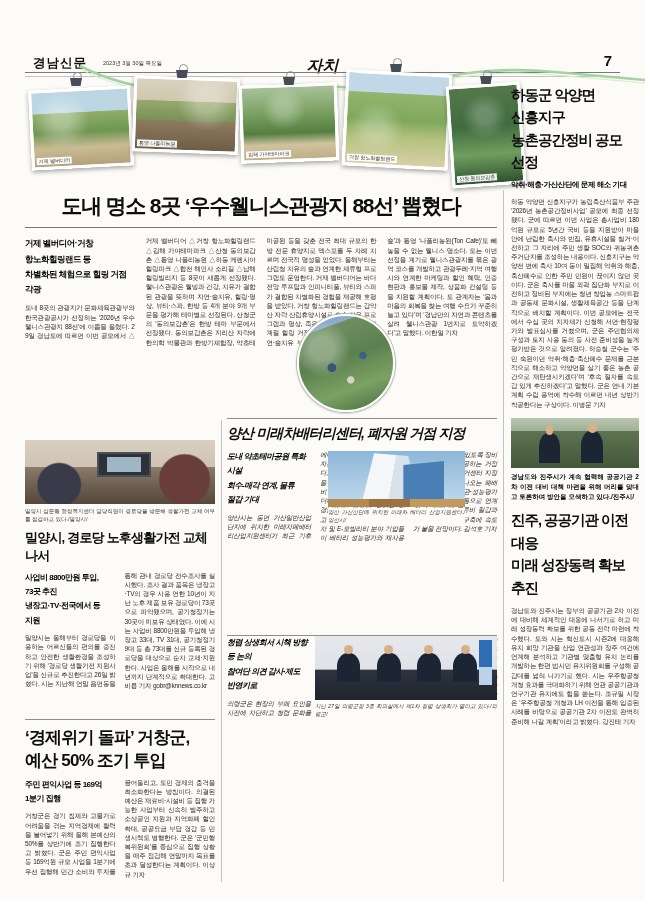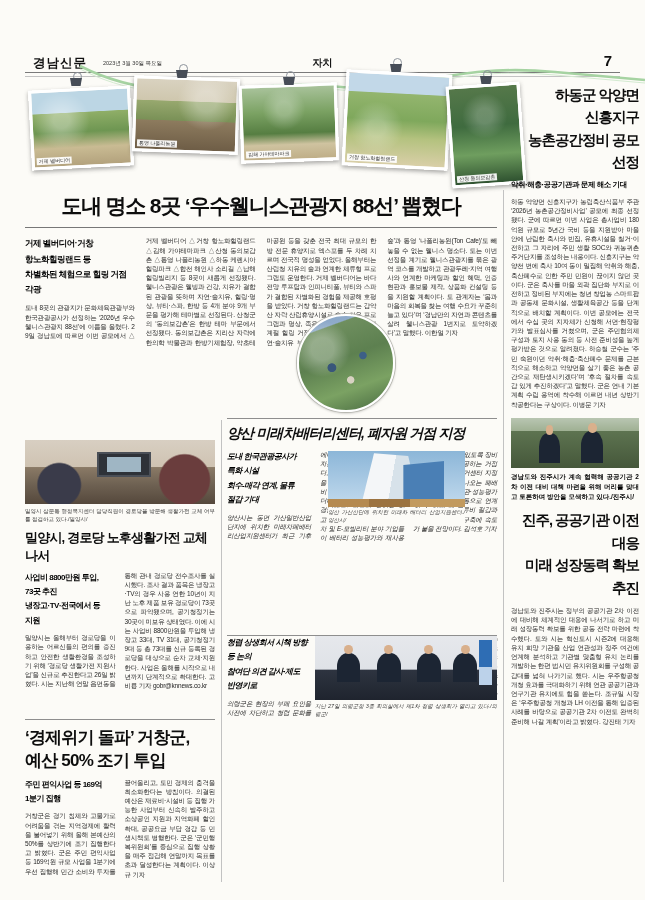--- a/index.html
+++ b/index.html
@@ -1,21 +1,21 @@
 <!DOCTYPE html>
 <html><head>
 <meta charset="utf-8">
 <style>
   html,body{margin:0;padding:0;background:#d9d9d6;font-family:"Liberation Sans",sans-serif;}
   .page{position:relative;width:645px;height:900px;background:#fcfbf7;margin:0 auto;overflow:hidden;color:#222;}
   
   .masthead{position:absolute;left:25px;top:55px;right:25px;height:16px;}
   .paper-name{position:absolute;left:8px;top:0;font-size:12.5px;font-weight:800;letter-spacing:1px;color:#111;}
   .edition-date{position:absolute;left:78px;top:5px;font-size:5.5px;color:#333;}
-  .section-label{position:absolute;left:0;right:0;top:1px;text-align:center;font-size:10px;font-weight:700;color:#111;}
+  .section-label{position:absolute;left:0;right:0;top:1px;text-align:center;font-size:16px;font-weight:700;color:#111;font-style:italic;}
   .page-number{position:absolute;right:8px;top:-3px;font-size:15px;font-weight:700;color:#111;}
   .header-rule{position:absolute;left:25px;right:25px;top:72px;height:3px;border-top:1.5px solid #7a7a7a;border-bottom:1px solid #c3c3c3;}
   
   .string-svg{position:absolute;left:0;top:58px;width:645px;height:135px;pointer-events:none;}
   .strip-photo{position:absolute;border:3px solid #fff;box-shadow:0 2px 4px rgba(60,60,60,.45);}
   .strip-photo .photo-label{position:absolute;left:2px;bottom:2px;background:rgba(255,255,255,.92);color:#333;font-size:5px;padding:0 2px;line-height:7px;white-space:nowrap;}
   .clip{position:absolute;width:12px;height:8px;background:#474d57;clip-path:polygon(12% 100%,88% 100%,100% 0,0 0);z-index:5;}
   .clip-ring{position:absolute;width:7px;height:7px;border:1.5px solid #8d939c;border-radius:50%;z-index:4;}
   
   .body-text{font-size:6.5px;line-height:1.42;text-align:justify;word-break:break-all;color:#252525;letter-spacing:-0.2px;}
@@ -33,21 +33,21 @@
   .main-body{position:relative;height:172px;}
   .circle-photo{position:absolute;left:272px;top:78px;width:94px;height:94px;border-radius:50%;border:2px solid #fff;box-shadow:0 0 0 1px #b9b9b2,0 1px 3px rgba(0,0,0,.3);z-index:3;
     background:
       radial-gradient(circle at 35% 55%, #39567a 0 5%, transparent 6%),
       radial-gradient(circle at 55% 68%, #d8d2c2 0 4%, transparent 5%),
       radial-gradient(circle at 68% 42%, #3d6086 0 4%, transparent 5%),
       radial-gradient(circle at 25% 35%, rgba(255,255,255,.3) 0 12%, transparent 30%),
       linear-gradient(160deg,#86a3c6 0%,#8fabca 16%,#6f8f5f 17%,#5d8050 45%,#7ba263 72%,#46683f 100%);}
   
   .sidebar{position:absolute;left:511px;top:84px;width:128px;}
-  .side-headline{font-size:14.5px;font-weight:800;letter-spacing:-1px;line-height:1.55;color:#0d0d0d;white-space:pre-line;word-break:keep-all;text-align:right;}
+  .side-headline{font-size:14.5px;font-weight:800;letter-spacing:-1px;line-height:1.55;color:#0d0d0d;white-space:pre-line;word-break:keep-all;}
   .side-sub{font-size:7.5px;font-weight:700;letter-spacing:-0.4px;margin-top:6px;color:#000;}
   .side-body{margin-top:7px;}
   .side-photo{margin-top:9px;width:128px;height:50px;position:relative;overflow:hidden;
     background:linear-gradient(180deg,#b9c6b2 0%,#9fb093 26%,#5d7350 27%,#45573a 100%);}
   .caption-bold{font-size:6.5px;font-weight:700;line-height:1.55;margin-top:4px;text-align:justify;word-break:break-all;color:#000;}
   
   .left-block{position:absolute;left:25px;top:440px;width:190px;}
   .left-photo{width:190px;height:64px;position:relative;overflow:hidden;
     background:
       radial-gradient(circle at 18% 70%, #3a3b4a 0 13%, transparent 14%),
@@ -131,21 +131,21 @@
       <div class="circle-photo"></div>
     </div>
   </div>
 
   <div class="rule-v" style="left:503px;top:190px;height:692px;"></div>
   <div class="rule-v" style="left:221px;top:420px;height:462px;"></div>
 
   <div class="sidebar">
     <div class="side-headline">하동군 악양면 신흥지구
 농촌공간정비 공모 선정</div>
-    <div class="side-sub">악취·해충·공공기관과 문제 해소 기대</div>
+    <div class="side-sub">악취·해충·가산산단에 문제 해소 기대</div>
     <div class="side-body body-text">하동 악양면 신흥지구가 농림축산식품부 주관 ‘2026년 농촌공간정비사업’ 공모에 최종 선정됐다. 군에 따르면 이번 사업은 총사업비 180억원 규모로 5년간 국비 등을 지원받아 마을 안에 난립한 축사와 빈집, 유휴시설을 철거·이전하고 그 자리에 주민 생활 SOC와 귀농귀촌 주거단지를 조성하는 내용이다. 신흥지구는 악양천 변에 축사 10여 동이 밀집해 악취와 해충, 축산폐수로 인한 주민 민원이 끊이지 않던 곳이다. 군은 축사를 마을 외곽 집단화 부지로 이전하고 정비된 부지에는 청년 창업농 스마트팜과 공동체 문화시설, 생활체육공간 등을 단계적으로 배치할 계획이다. 이번 공모에는 전국에서 수십 곳의 지자체가 신청해 서면·현장평가와 발표심사를 거쳤으며, 군은 주민협의체 구성과 토지 사용 동의 등 사전 준비성을 높게 평가받은 것으로 알려졌다. 하승철 군수는 ‘주민 숙원이던 악취·해충·축산폐수 문제를 근본적으로 해소하고 악양면을 살기 좋은 농촌 공간으로 재탄생시키겠다’며 ‘후속 절차를 속도감 있게 추진하겠다’고 말했다. 군은 연내 기본계획 수립 용역에 착수해 이르면 내년 상반기 착공한다는 구상이다. 이병문 기자</div>
     <div class="side-photo">
       <div class="person" style="left:22%;top:30%;width:16%;height:60%;"></div>
       <div class="person" style="left:55%;top:26%;width:17%;height:64%;"></div>
     </div>
     <div class="caption-bold">경남도와 진주시가 계속 협력해 공공기관 2차 이전 대비 대책 마련을 위해 머리를 맞대고 토론하며 방안을 모색하고 있다./진주시/</div>
     <div class="side-headline" style="margin-top:7px;">진주, 공공기관 이전 대응
 미래 성장동력 확보 추진</div>
     <div class="side-body body-text">경남도와 진주시는 정부의 공공기관 2차 이전에 대비해 체계적인 대응에 나서기로 하고 미래 성장동력 확보를 위한 공동 전략 마련에 착수했다. 도와 시는 혁신도시 시즌2에 대응해 유치 희망 기관을 산업 연관성과 정주 여건에 연계해 분석하고 기관별 맞춤형 유치 논리를 개발하는 한편 범시민 유치위원회를 구성해 공감대를 넓혀 나가기로 했다. 시는 우주항공청 개청 효과를 극대화하기 위해 연관 공공기관과 연구기관 유치에도 힘을 쏟는다. 조규일 시장은 ‘우주항공청 개청과 LH 이전을 통해 입증된 사례를 바탕으로 공공기관 2차 이전도 완벽히 준비해 나갈 계획’이라고 밝혔다. 강진태 기자</div>
   </div>
@@ -167,21 +167,21 @@
     <div class="body-text cols-2" style="height:146px;margin-top:6px;">
       <div class="subhead-sm">주민 편익사업 등 169억 1분기 집행</div><span>거창군은 경기 침체와 고물가로 어려움을 겪는 지역경제에 활력을 불어넣기 위해 올해 본예산의 50%를 상반기에 조기 집행한다고 밝혔다. 군은 주민 편익사업 등 169억원 규모 사업을 1분기에 우선 집행해 민간 소비와 투자를 끌어올리고, 도민 경제의 충격을 최소화한다는 방침이다. 의결된 예산은 재료비·시설비 등 집행 가능한 사업부터 신속히 발주하고 소상공인 지원과 지역화폐 할인 확대, 공공요금 부담 경감 등 민생시책도 병행한다. 군은 ‘군민행복위원회’를 중심으로 집행 상황을 매주 점검해 연말까지 목표를 초과 달성한다는 계획이다. 이상규 기자</span>
     </div>
   </div>
 
   <div class="middle-block">
     <div class="block-rule"></div>
     <div class="mb-headline">양산 미래차배터리센터, 폐자원 거점 지정</div>
     <div class="yangsan-body">
       <div class="body-text cols-3" style="height:178px;">
-        <div class="subhead-sm">도내 한국관광공사가 특화 시설
+        <div class="subhead-sm">도내 약초테마공원 특화 시설
 회수-매각 연계, 물류 절감 기대</div><span>양산시는 동면 가산일반산업단지에 위치한 미래차폐배터리산업지원센터가 최근 기후에너지환경부로부터 ‘미래폐자원 거점수거센터’로 지정됐다고 밝혔다. 센터는 건립비 등을 포함해 160억원을 투입, 국비 60억원과 도비 30억원 등이 더해져 지난해 준공됐다. 현재 경남테크노파크가 운영을 맡고 있다. 이 센터는 미래 자동차 및 E-모빌리티 분야 기업들이 배터리 성능평가와 재사용 기능 실증을 할 수 있도록 장비와 기반시설을 제공하는 거점이다. 이번 거점수거센터 지정으로 전기차에서 나오는 폐배터리를 회수해 보관·성능평가 후 매각까지 원스톱으로 연계할 수 있게 돼 물류비 절감과 자원순환 생태계 구축에 속도가 붙을 전망이다. 김석호 기자</span>
       </div>
       <div class="building-photo">
         <div class="building-main"></div>
         <div class="building-side"></div>
         <div class="building-rocks"></div>
       </div>
       <div class="photo-caption-box caption">양산 가산산단에 위치한 미래차 배터리 산업지원센터./양산시/</div>
     </div>
     <div class="block-rule" style="margin-top:7px;"></div>

